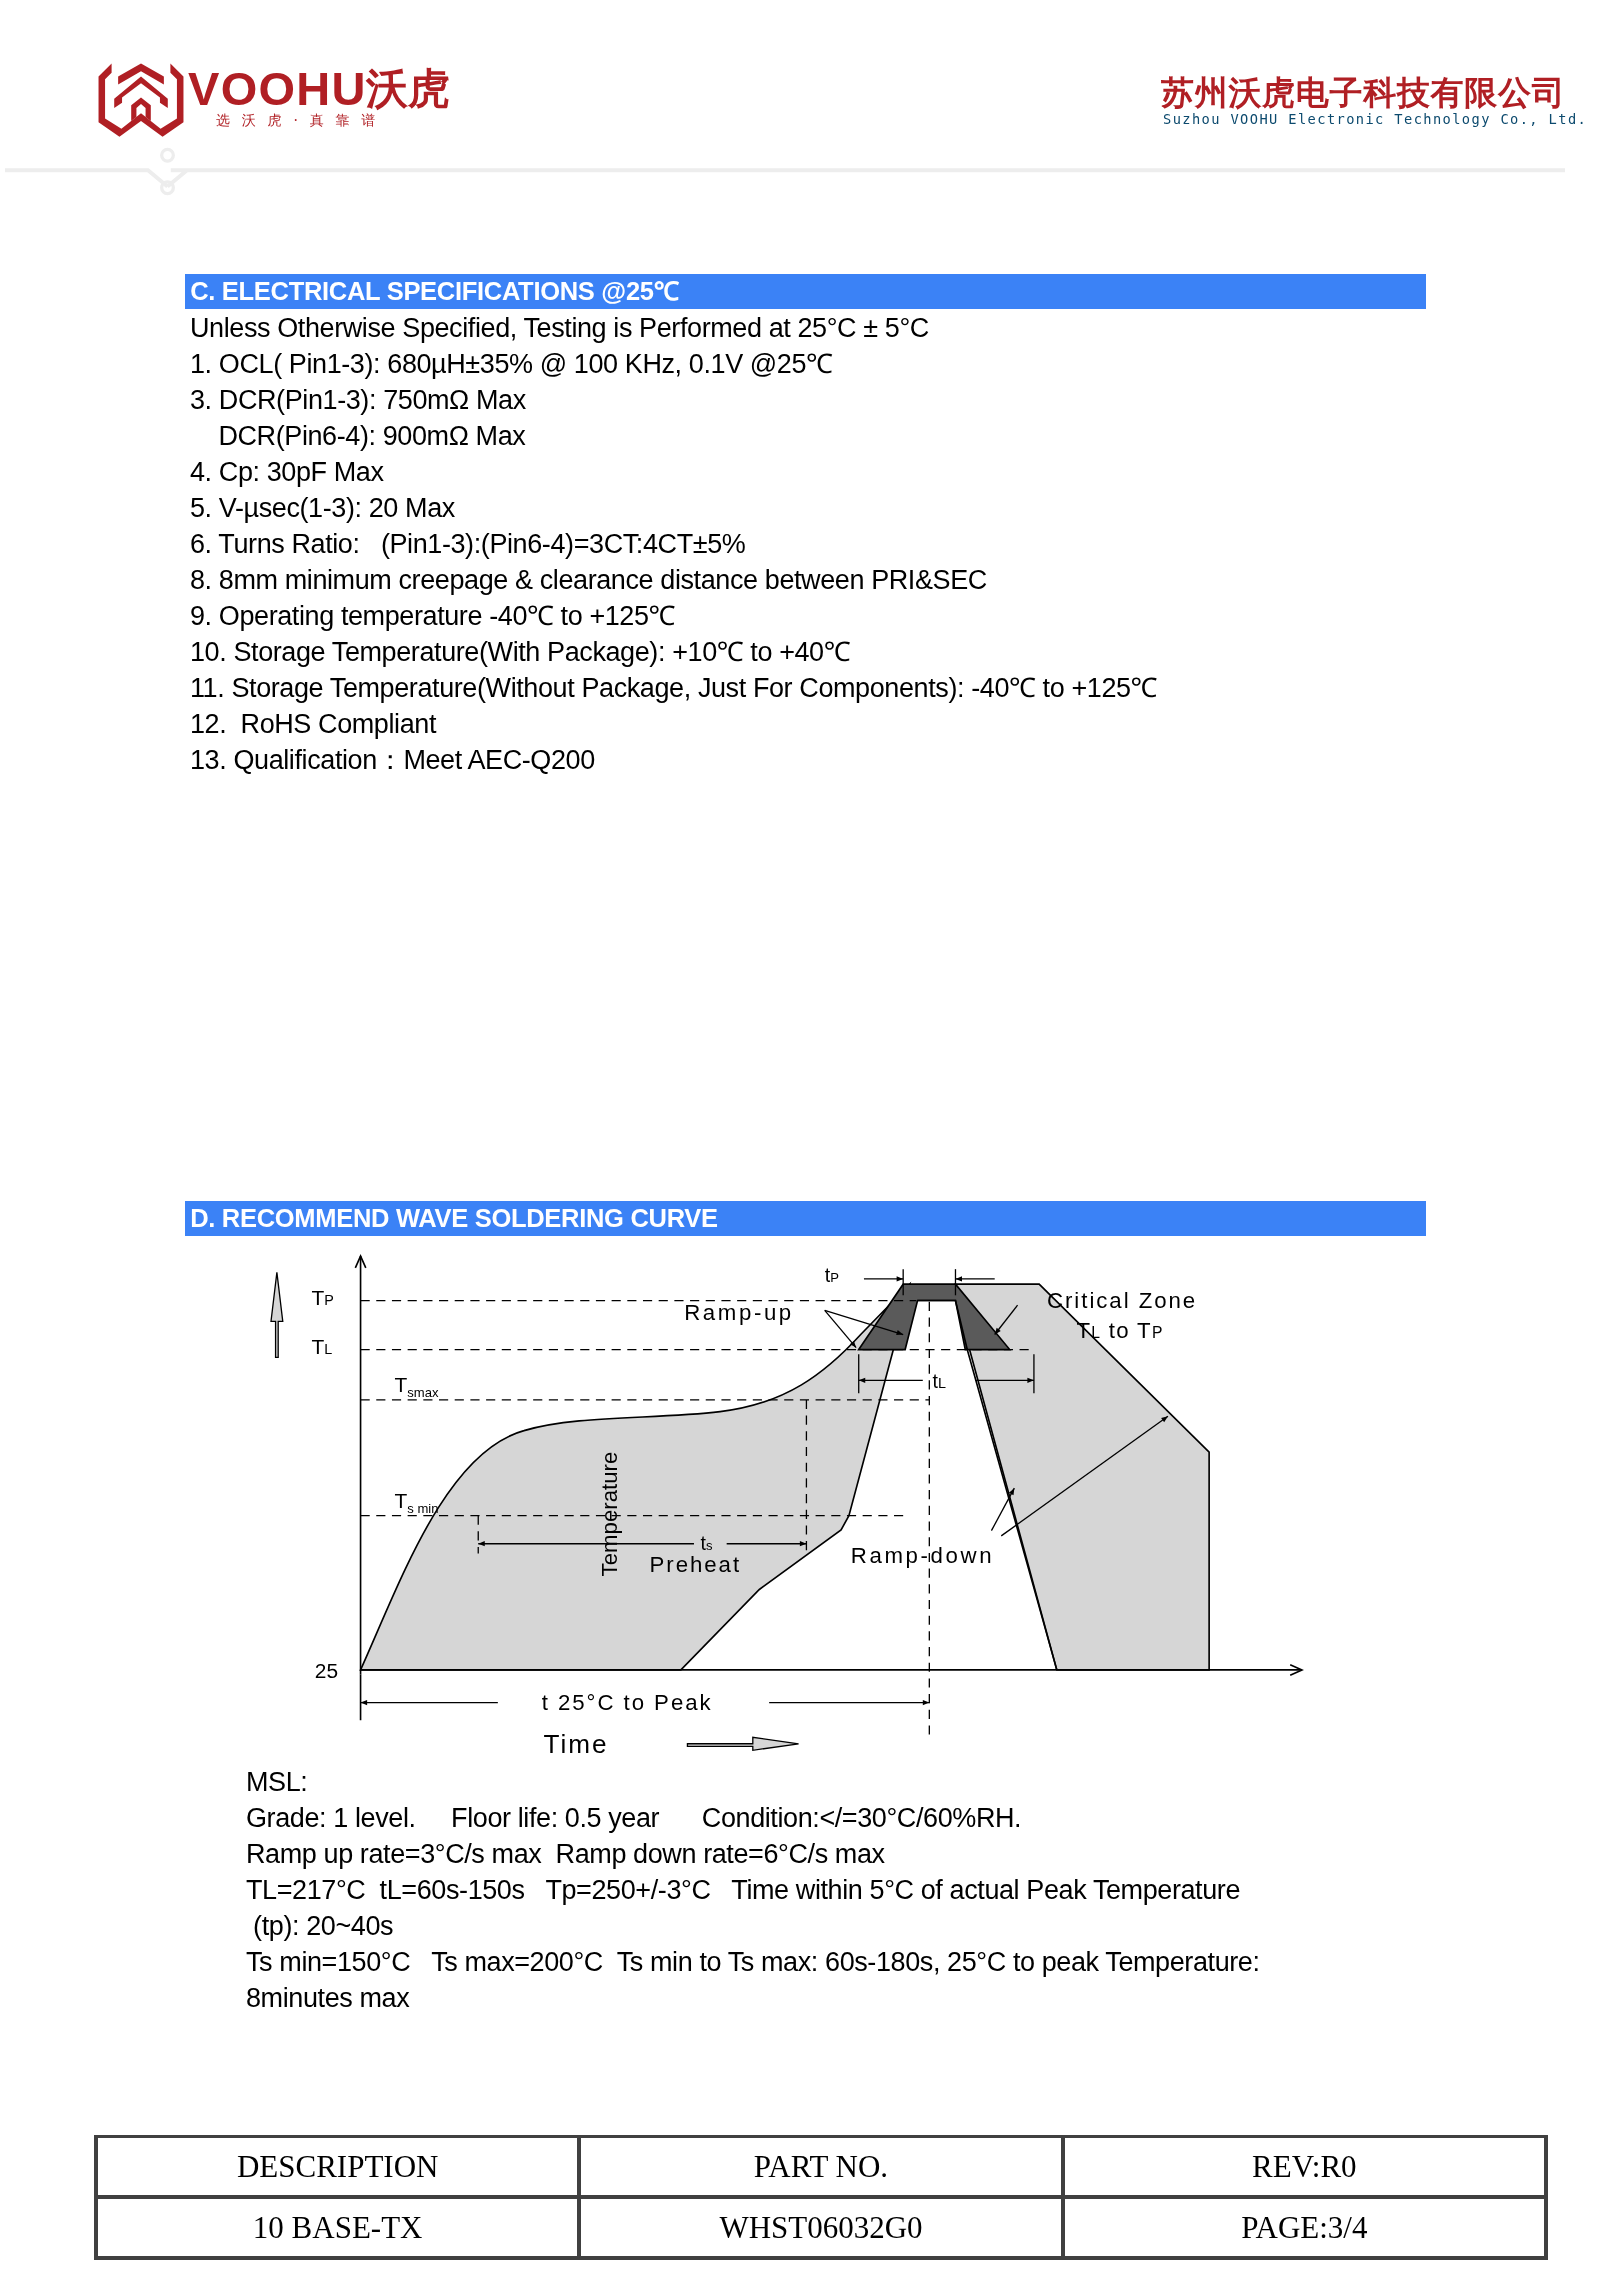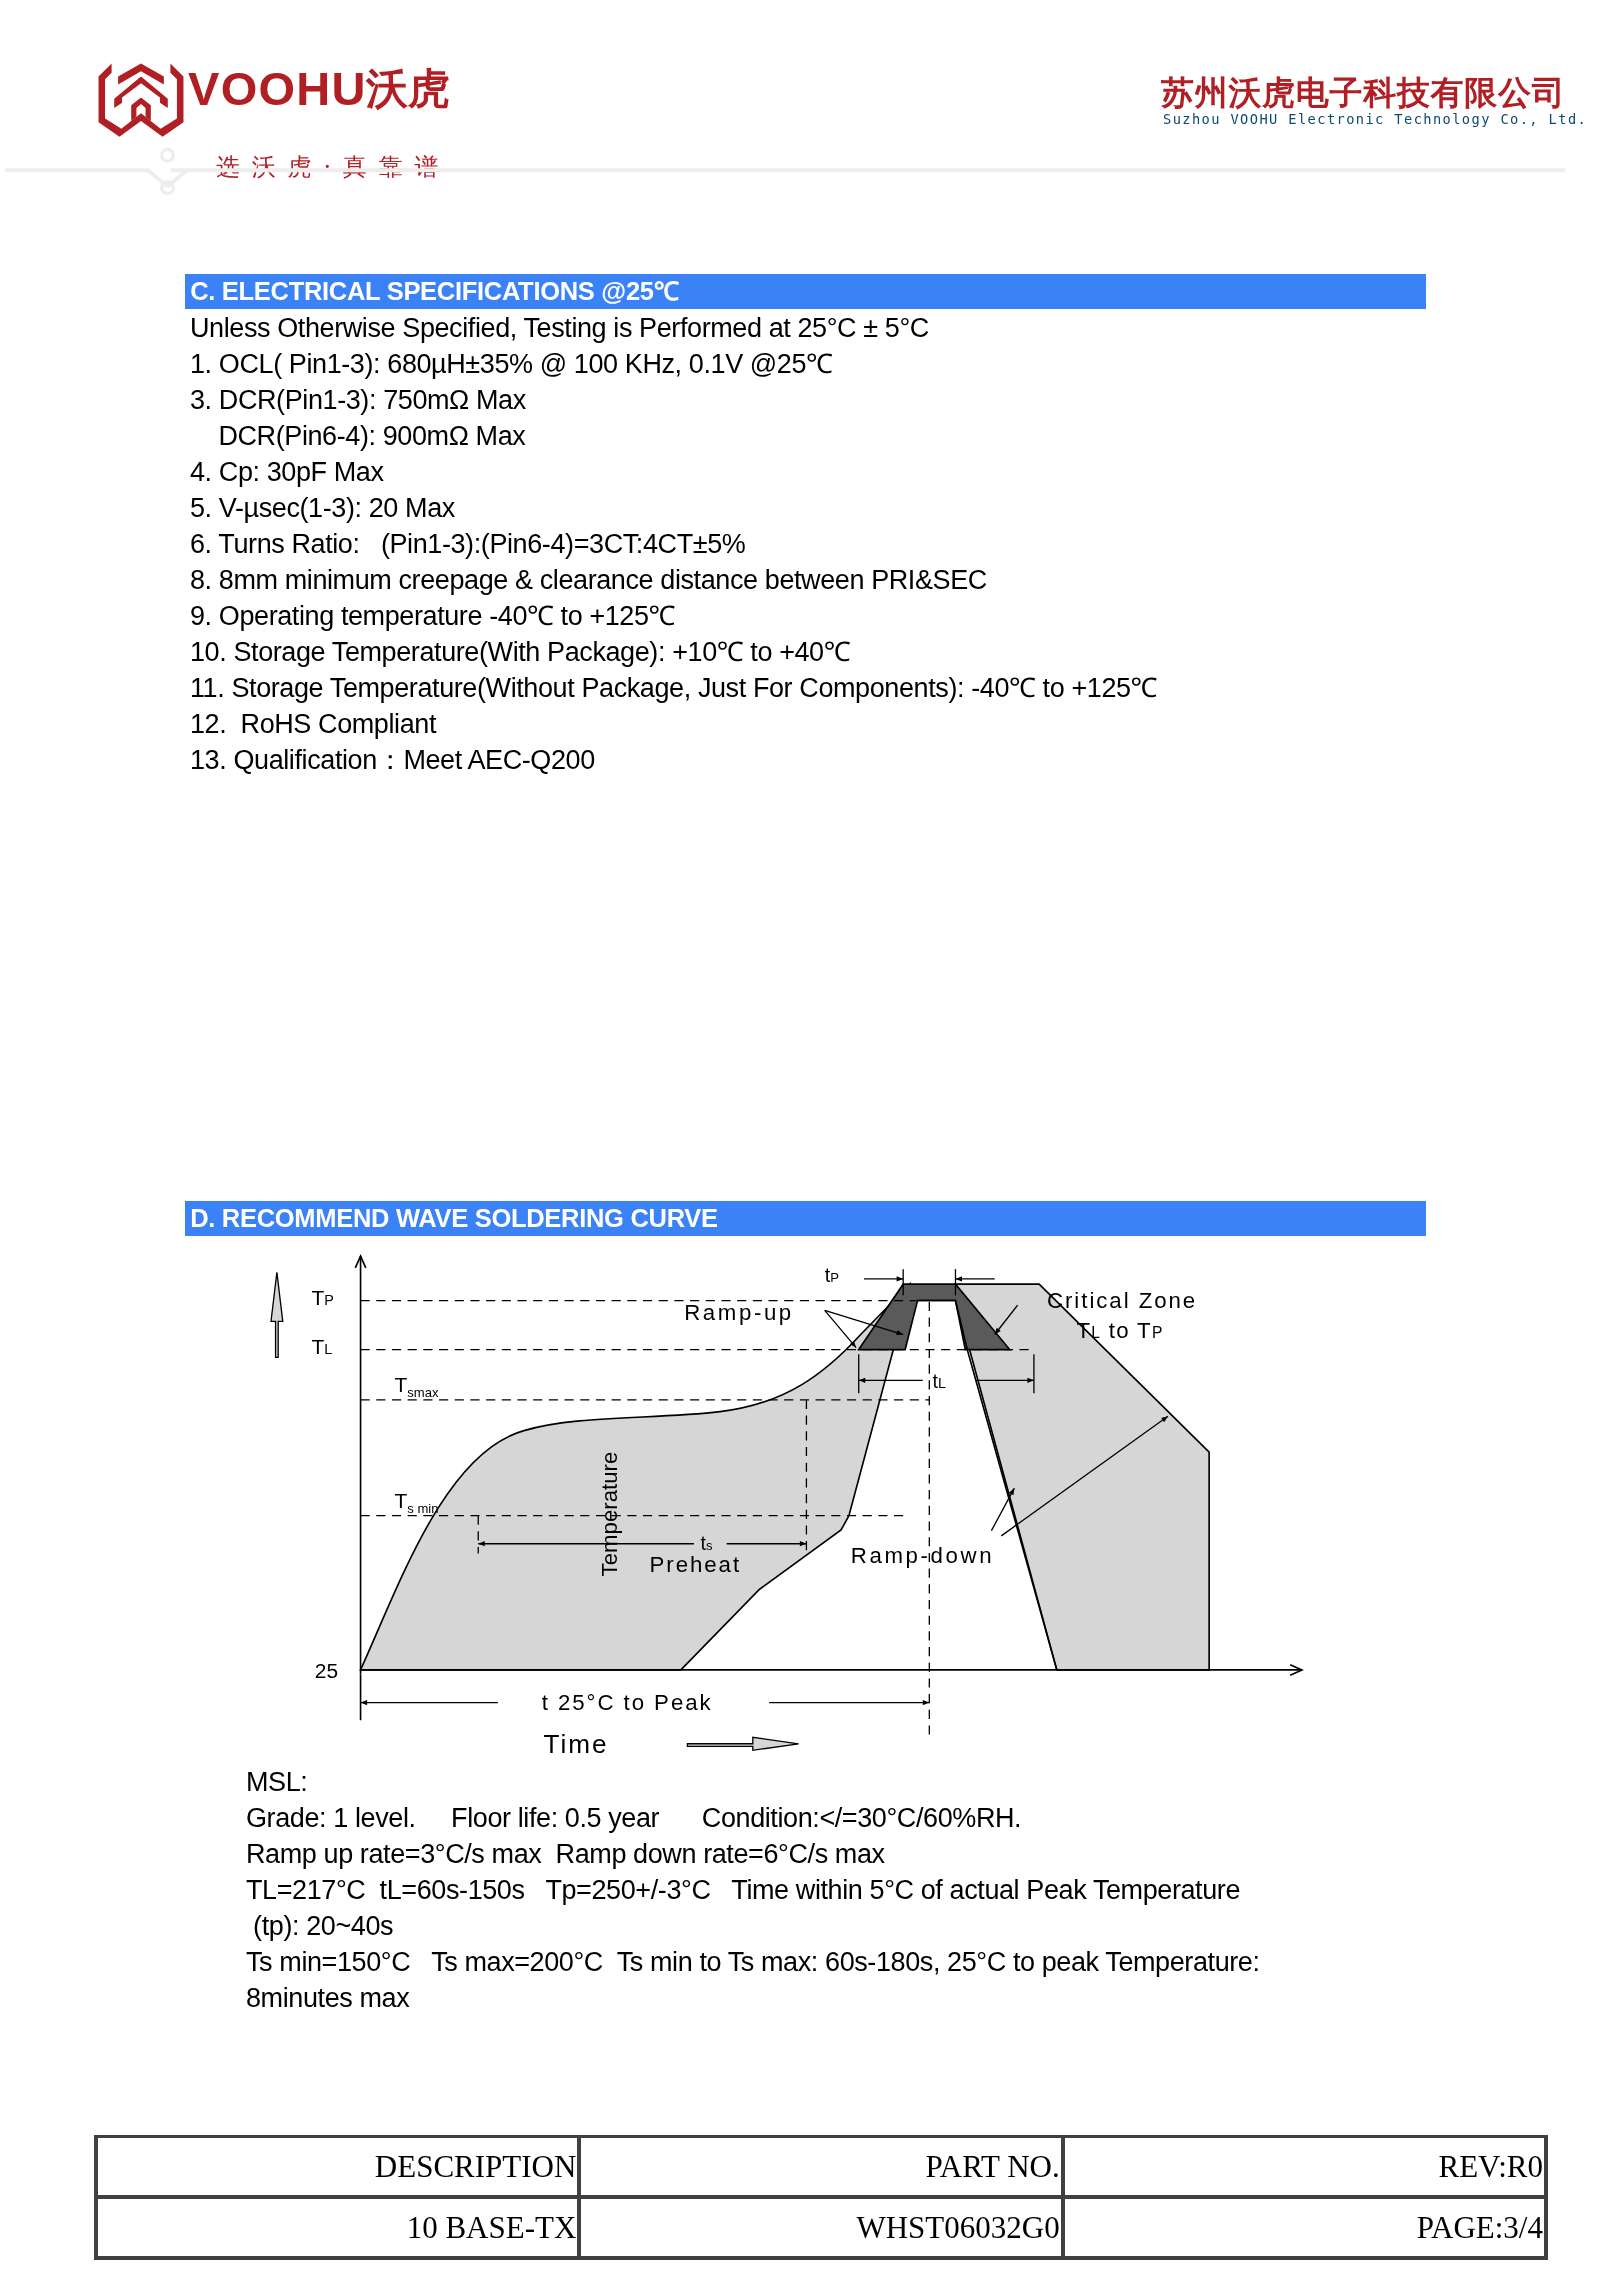--- a/index.html
+++ b/index.html
@@ -4,21 +4,21 @@
 <style>
   html, body { margin:0; padding:0; background:#ffffff; }
   body { width:1623px; height:2295px; position:relative; overflow:hidden;
          font-family:"Liberation Sans", "DejaVu Sans", sans-serif; color:#000; }
   .abs { position:absolute; }
 
   
   .logo-mark { left:92px; top:58px; width:98px; height:79px; }
   .brand-en { left:188px; top:65px; font-size:47px; font-weight:bold; color:#b01f24; letter-spacing:1.3px; line-height:1; font-family:"Liberation Sans", sans-serif; }
   .brand-cn { left:366px; top:68px; font-size:42px; font-weight:bold; color:#b01f24; line-height:1; font-family:"DejaVu Sans", sans-serif; }
-  .slogan { left:216px; top:113px; font-size:24px; color:#b01f24; letter-spacing:11.8px; font-family:"DejaVu Serif", serif; line-height:1;margin-top:42px; }
+  .slogan { left:216px; top:113px; font-size:14px; color:#b01f24; letter-spacing:11.8px; font-family:"DejaVu Serif", serif; line-height:1; }
   .company-cn { left:1161px; top:76px; font-size:33px; font-weight:bold; color:#b01f24; line-height:1; letter-spacing:0.7px; font-family:"DejaVu Sans", sans-serif; }
   .company-en { left:1163px; top:113px; font-size:13.7px; color:#0c4a6e; letter-spacing:1.4px; font-family:"DejaVu Sans Mono", monospace; line-height:1; }
   .header-rule { left:0; top:167px; width:1570px; height:3.9px; }
 
   
   .section-bar { left:185px; width:1241px; height:35px; background:#3b82f6; color:#fff;
                  font-family:"Liberation Sans", sans-serif; font-weight:bold; font-size:25.5px;
                  line-height:35px; padding-left:5.2px; box-sizing:border-box; letter-spacing:-0.3px; }
   .spec-lines { left:190px; top:310px; font-family:"Liberation Sans", sans-serif; font-size:27px; line-height:36px; letter-spacing:-0.4px; }
   .spec-lines div { white-space:pre; height:36px; }
@@ -26,21 +26,21 @@
   .msl-lines { left:246px; top:1764px; font-family:"Liberation Sans", sans-serif; font-size:27px; line-height:36px; letter-spacing:-0.4px; }
   .msl-lines div { white-space:pre; height:36px; }
 
   
   .chart { left:249px; top:1243px; width:1073px; height:523px; }
   .chart svg text { font-family:"Liberation Sans", sans-serif; }
 
   
   .footer-table { left:94px; top:2135px; width:1454px; border-collapse:collapse;
                   font-family:"Liberation Serif", "DejaVu Serif", serif; font-size:31px; }
-  .footer-table td { border:4px solid #404040; height:55px; text-align:right; vertical-align:middle; width:33.33%; }
+  .footer-table td { border:4px solid #404040; height:55px; text-align:center; vertical-align:middle; width:33.33%; }
   .footer-table tr.head td { border-bottom-width:3.9px; }
   .footer-table tr:first-child td { border-top-width:3.3px; }
 </style>
 </head>
 <body>
 
 <div class="abs logo-mark">
   <svg width="98" height="79" viewBox="0 0 150 120">
     <path d="M10 28 L30 8 L30 22 L20 32 L20 92 L45 108 L75 84 L105 108 L130 92 L130 32 L120 22 L120 8 L140 28 L140 98 L108 120 L75 96 L42 120 L10 98 Z" fill="#b01f24"></path>
     <path d="M40 28 L75 8 L110 28 L110 40 L75 20 L40 40 Z" fill="#b01f24"></path>

